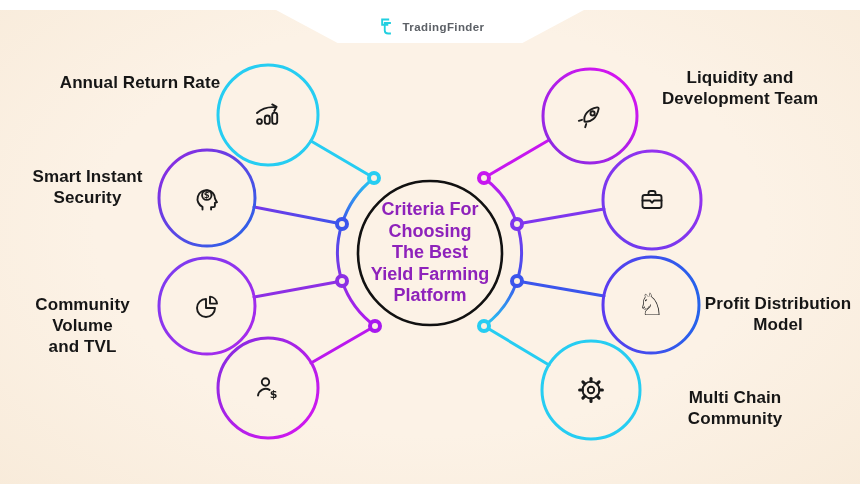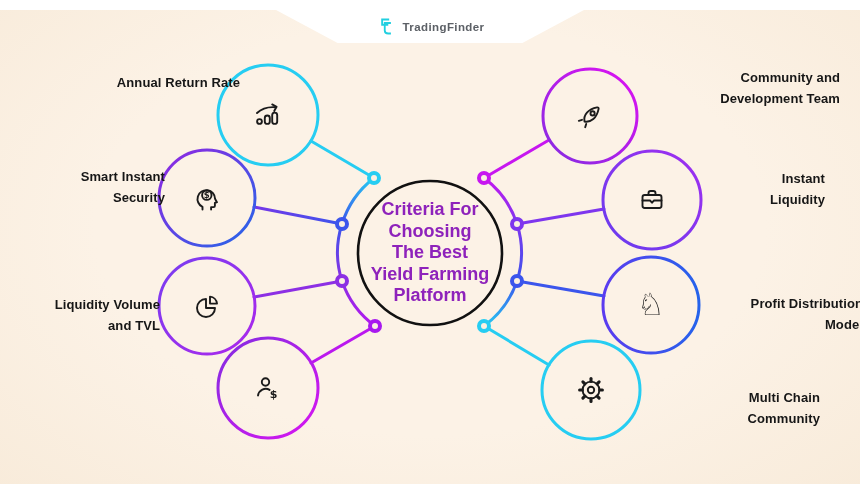--- a/index.html
+++ b/index.html
@@ -20,22 +20,22 @@
   }
   .brand{
     color:#5C6066;font-size:11.5px;font-weight:600;letter-spacing:.4px;
   }
   .center-title{
     position:absolute;left:352px;top:189px;width:156px;
     text-align:center;white-space:pre-line;
     color:#8E22BB;font-size:18px;font-weight:700;line-height:21.5px;
   }
   .node-label{
-    position:absolute;text-align:right;white-space:pre-line;
-    color:#161616;font-size:13px;font-weight:700;line-height:21px;
+    position:absolute;text-align:center;white-space:pre-line;
+    color:#161616;font-size:17px;font-weight:700;line-height:21px;
     letter-spacing:.1px;
   }
   .lbl-annual   {left:40px; top:62px; width:200px;}
   .lbl-smart    {left:10px; top:156px;width:155px;}
   .lbl-liq      {left:5px;  top:284px;width:155px;}
   .lbl-support  {left:60px; top:382px;width:170px;}
   .lbl-community{left:640px;top:57px; width:200px;}
   .lbl-instant  {left:715px;top:158px;width:110px;}
   .lbl-profit   {left:693px;top:283px;width:170px;}
   .lbl-multi    {left:650px;top:377px;width:170px;}
@@ -169,26 +169,24 @@
 
   <div class="center-title">Criteria For
 Choosing
 The Best
 Yield Farming
 Platform</div>
 
   <div class="node-label lbl-annual">Annual Return Rate</div>
   <div class="node-label lbl-smart">Smart Instant
 Security</div>
-  <div class="node-label lbl-liq">Liquidity Volume
+  <div class="node-label lbl-liq">Community Volume
 and TVL</div>
-  <div class="node-label lbl-community">Community and
+  <div class="node-label lbl-community">Liquidity and
 Development Team</div>
-  <div class="node-label lbl-instant">Instant
-Liquidity</div>
   <div class="node-label lbl-profit">Profit Distribution
 Model</div>
   <div class="node-label lbl-multi">Multi Chain
 Community</div>
 
   <svg class="node-icon ic-annual" viewBox="0 0 34 34" fill="none" stroke="#1B1B1B" stroke-width="1.9" stroke-linecap="round" stroke-linejoin="round">
     <circle cx="8.5" cy="23.5" r="2.4"></circle>
     <rect x="13.8" y="17.5" width="5" height="8.4" rx="2.5"></rect>
     <rect x="21.2" y="14.6" width="5" height="11.3" rx="2.5"></rect>
     <path d="M6 15 C 11 10.2, 17 8.6, 24.6 9.2"></path>

